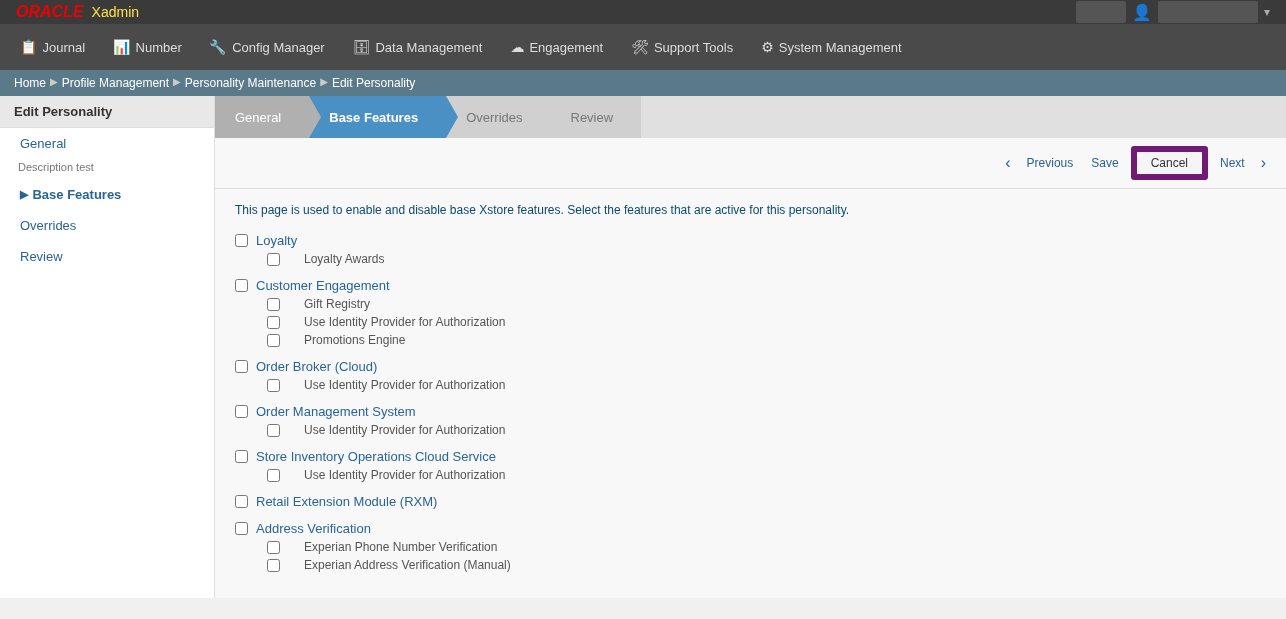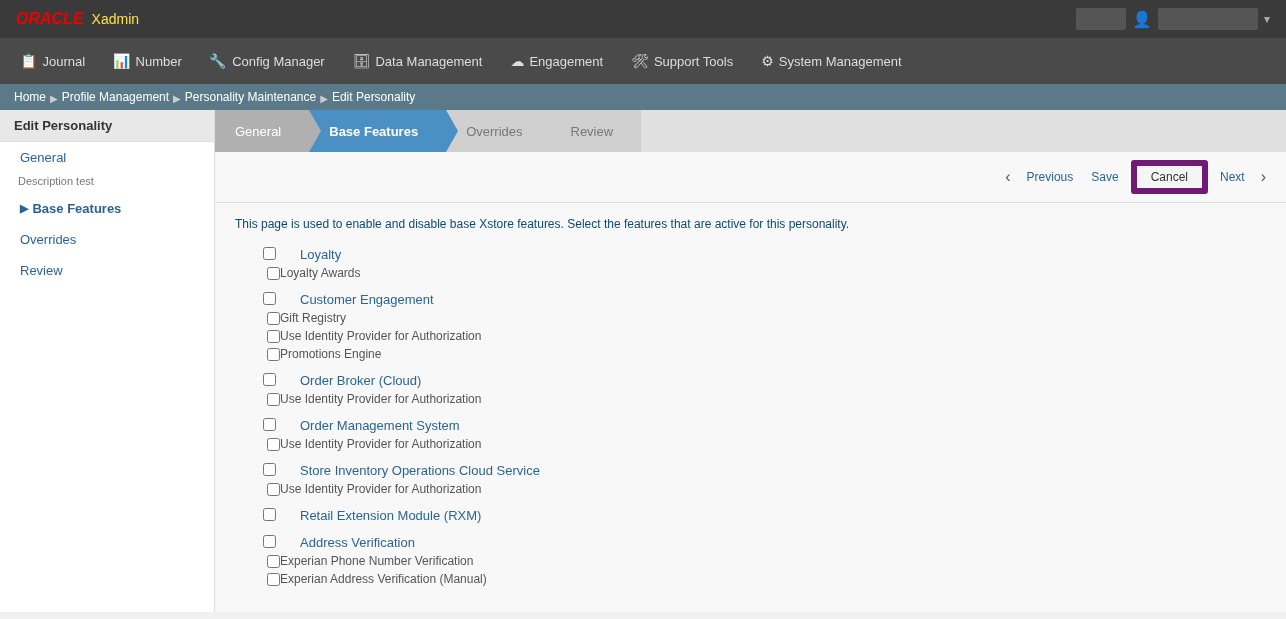--- a/index.html
+++ b/index.html
@@ -1,21 +1,21 @@
 <!DOCTYPE html>
 <html><head>
   <meta charset="utf-8">
   <style>
     * { box-sizing: border-box; margin: 0; padding: 0; }
     body { font-family: Arial, sans-serif; font-size: 13px; background: #f0f0f0; color: #333; }
 
     
     .top-header {
       background: #3a3a3a;
-      height: 38px;
+      height: 24px;
       display: flex;
       align-items: center;
       padding: 0 16px;
       justify-content: space-between;
     }
     .logo-area {
       display: flex;
       align-items: center;
       gap: 8px;
     }
@@ -74,21 +74,21 @@
     }
     .nav-item .nav-icon { font-size: 14px; }
 
     
     .breadcrumb {
       background: #5a7a8a;
       padding: 6px 14px;
       font-size: 12px;
       color: #fff;
       display: flex;
-      align-items: flex-end;
+      align-items: flex-start;
       gap: 4px;
     }
     .breadcrumb a { color: #fff; text-decoration: none; }
     .breadcrumb .sep { color: #ccc; font-size: 10px; }
 
     
     .main-layout {
       display: flex;
       background: #f0f0f0;
       min-height: calc(619px - 130px);
@@ -231,40 +231,40 @@
       color: #0c4a6e;
       margin-bottom: 16px;
     }
 
     
     .feature-group {
       margin-bottom: 12px;
     }
     .feature-main {
       display: flex;
-      gap: 24px;
+      align-items: center;
+      gap: 8px;
       margin-bottom: 4px;
-      margin-left: 28px;
     }
     .feature-main label {
       font-size: 13px;
       color: #2a6496;
       font-weight: normal;
       cursor: pointer;
     }
     .feature-sub {
       margin-left: 32px;
       display: flex;
       flex-direction: column;
       gap: 4px;
     }
     .feature-sub-item {
       display: flex;
       align-items: flex-end;
-      gap: 0;
+      gap: 24px;
     }
     .feature-sub-item label {
       font-size: 12px;
       color: #555;
       cursor: pointer;
     }
     input[type="checkbox"] {
       width: 13px;
       height: 13px;
       cursor: pointer;

